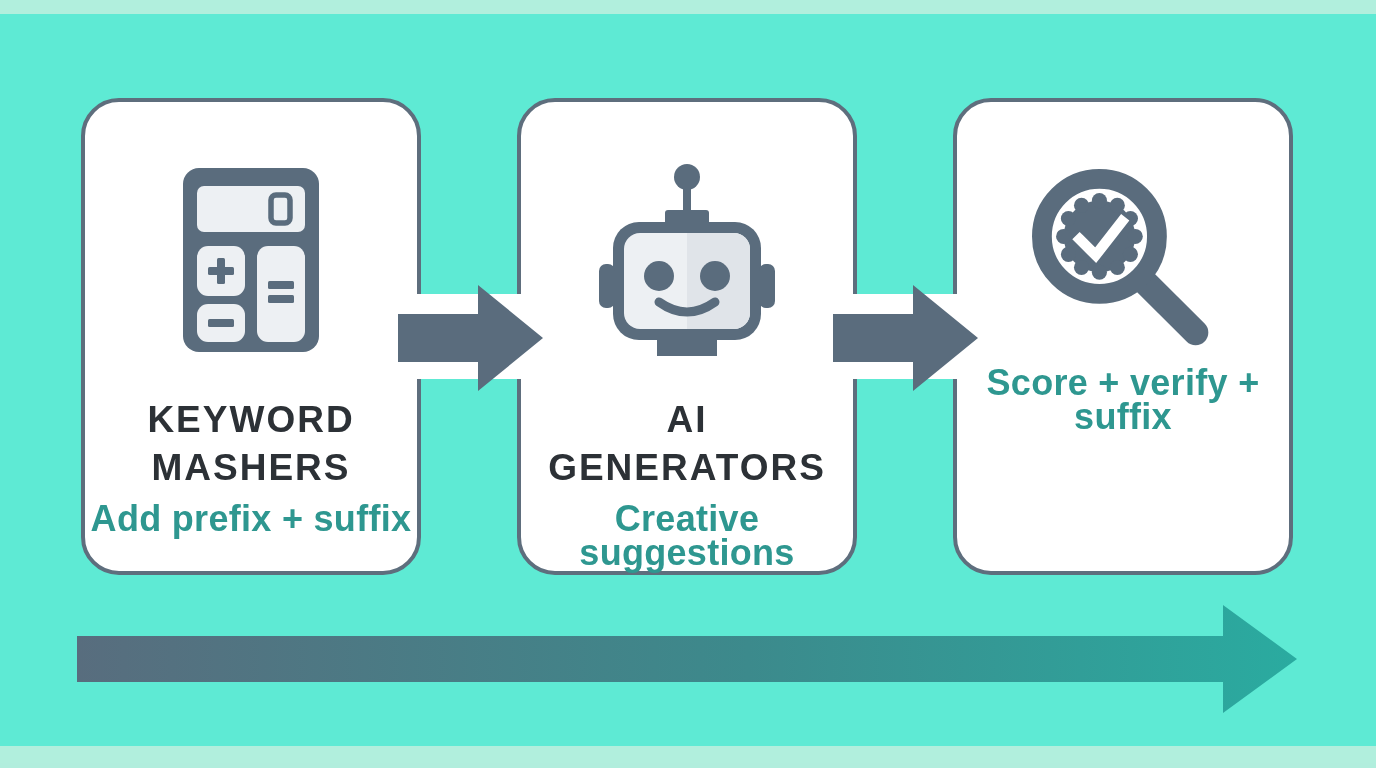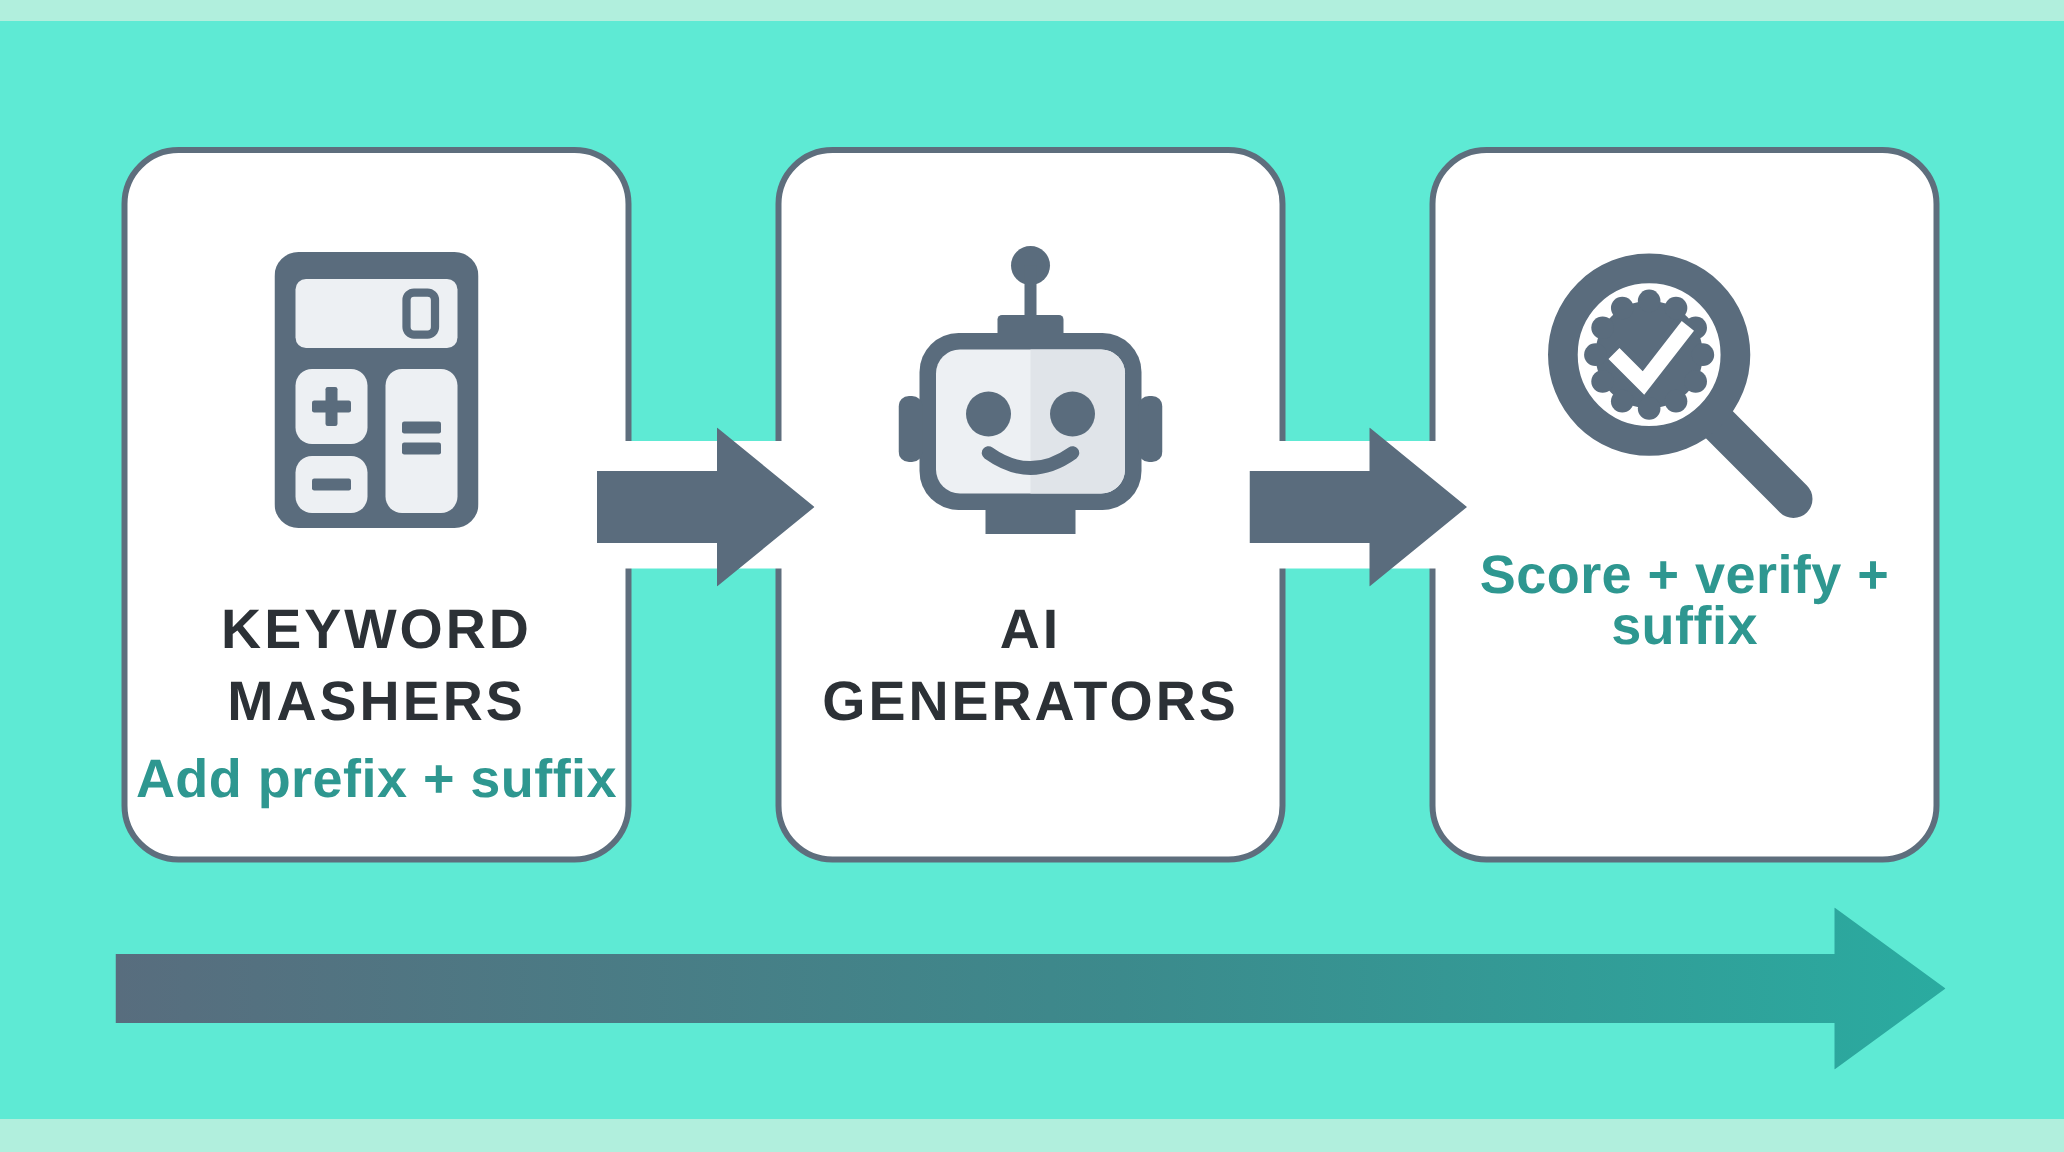--- a/index.html
+++ b/index.html
@@ -86,20 +86,21 @@
         <path class="shade" d="M88,69 h47 a16,16 0 0 1 16,16 v64 a16,16 0 0 1 -16,16 h-47 z"></path>
         <rect class="slate" x="0" y="100" width="16" height="44" rx="7"></rect>
         <rect class="slate" x="160" y="100" width="16" height="44" rx="7"></rect>
         <circle class="slate" cx="60" cy="112" r="15"></circle>
         <circle class="slate" cx="116" cy="112" r="15"></circle>
         <path d="M60,138 Q88,158 116,138" fill="none" stroke="#5a6c7d" stroke-width="9" stroke-linecap="round"></path>
         <rect class="slate" x="58" y="176" width="60" height="16"></rect>
       </svg>
     </div>
     <h2 class="card-title">AI GENERATORS</h2>
+    <p class="card-subtitle">Creative suggestions</p>
   </section>
 
   <section class="card card-3">
     <div class="icon-box">
       <svg width="198" height="198" viewBox="0 0 210 210" aria-hidden="true">
         <line x1="124" y1="124" x2="182" y2="182" stroke="#5a6c7d" stroke-width="27" stroke-linecap="round"></line>
         <circle cx="80" cy="80" r="61" fill="#ffffff" stroke="#5a6c7d" stroke-width="21"></circle>
         <circle class="slate" cx="80" cy="80" r="38"></circle>
         <circle class="slate" cx="118" cy="80" r="8"></circle>
         <circle class="slate" cx="112.9" cy="99" r="8"></circle>

